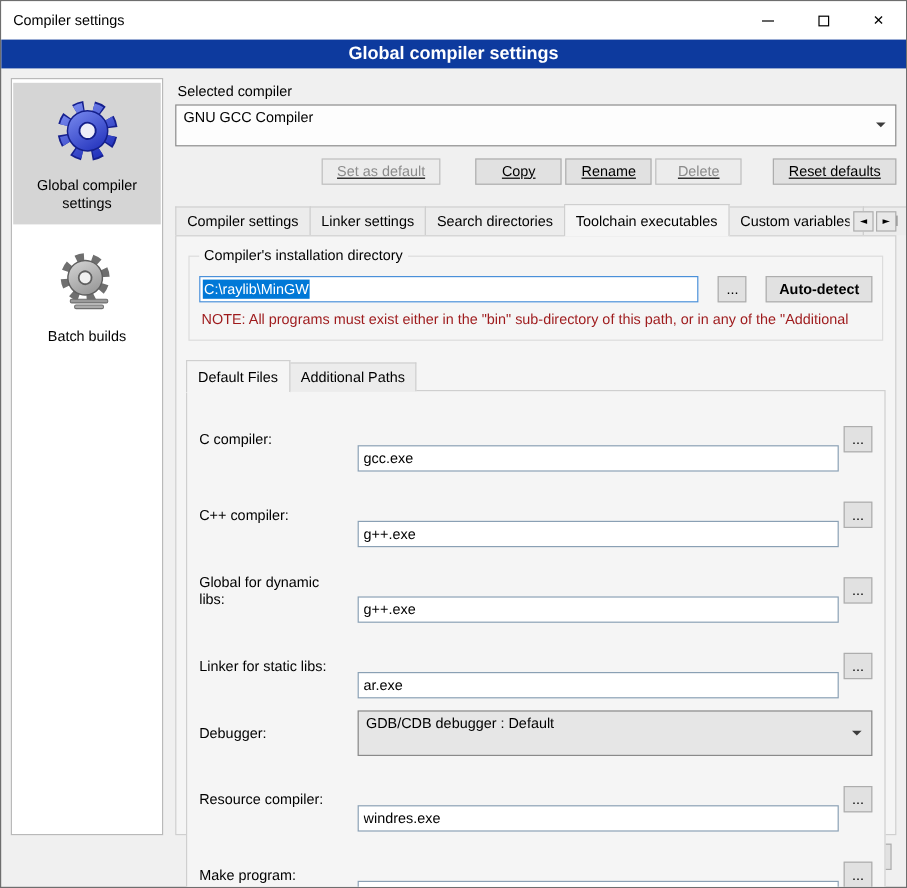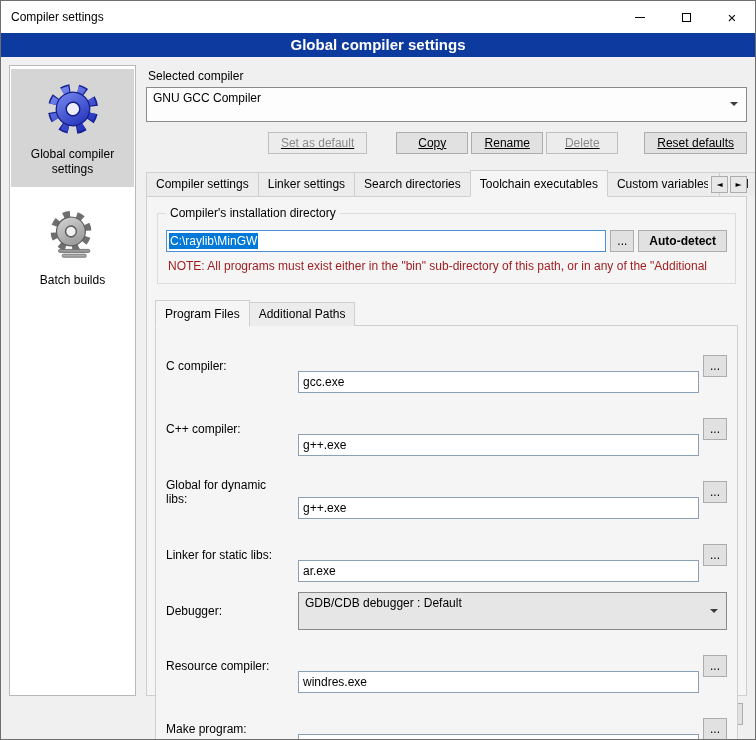--- a/index.html
+++ b/index.html
@@ -104,21 +104,21 @@
   }
   
   .groupbox {
     position: relative; border: 1px solid #dcdcdc;
     margin: 6px 2px 0 2px; padding: 16px 8px 8px 8px;
   }
   .groupbox .legend {
     position: absolute; top: -8px; left: 8px;
     background: #f5f5f5; padding: 0 4px;
   }
-  .dir-row { display: flex; gap: 4px; align-items: center; }
+  .dir-row { display: flex; gap: 16px; align-items: center; }
   .dir-input {
     flex: 1 1 auto; height: 22px; background: #fff;
     border: 1px solid #4a90d9; display: flex; align-items: center;
     padding: 0 2px; overflow: hidden; cursor: text;
   }
   .dir-input .sel { background: #0078d7; color: #fff; padding: 1px 1px; white-space: nowrap; }
   .browse-btn { height: 22px; width: 24px; min-width: 24px; padding: 0; background:#e1e1e1; border:1px solid #adadad; font-family: inherit; font-size: 12px; cursor: default; }
   .autodetect-btn { height: 22px; padding: 0 10px; background:#e1e1e1; border:1px solid #adadad; font-family: inherit; font-size:12px; cursor: default; font-weight: bold; }
   .note { margin: 7px 2px 2px 2px; color: #9e1a1c; white-space: nowrap; overflow: hidden; }
   
@@ -251,21 +251,21 @@
             <div class="dir-input">
               <span class="sel">C:\raylib\MinGW</span>
             </div>
             <button class="browse-btn">...</button>
             <button class="autodetect-btn">Auto-detect</button>
           </div>
           <div class="note">NOTE: All programs must exist either in the "bin" sub-directory of this path, or in any of the "Additional</div>
         </div>
 
         <div class="tabstrip sub">
-          <div class="tab active">Program Files</div>
+          <div class="tab active">Default Files</div>
           <div class="tab">Additional Paths</div>
         </div>
 
         <div class="form-panel">
           <label>C compiler:</label>
           <input class="text-input" value="gcc.exe" style="">
           <button class="browse-btn">...</button>
 
           <label>C++ compiler:</label>
           <input class="text-input" value="g++.exe" style="">

